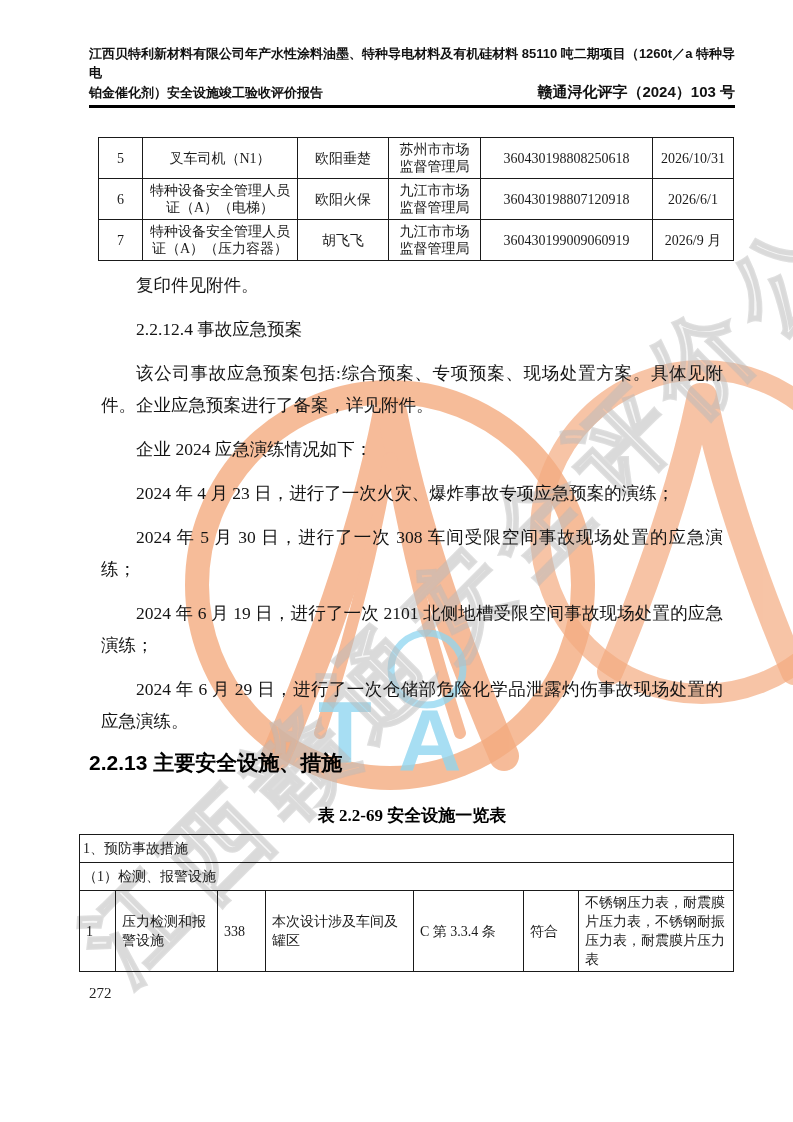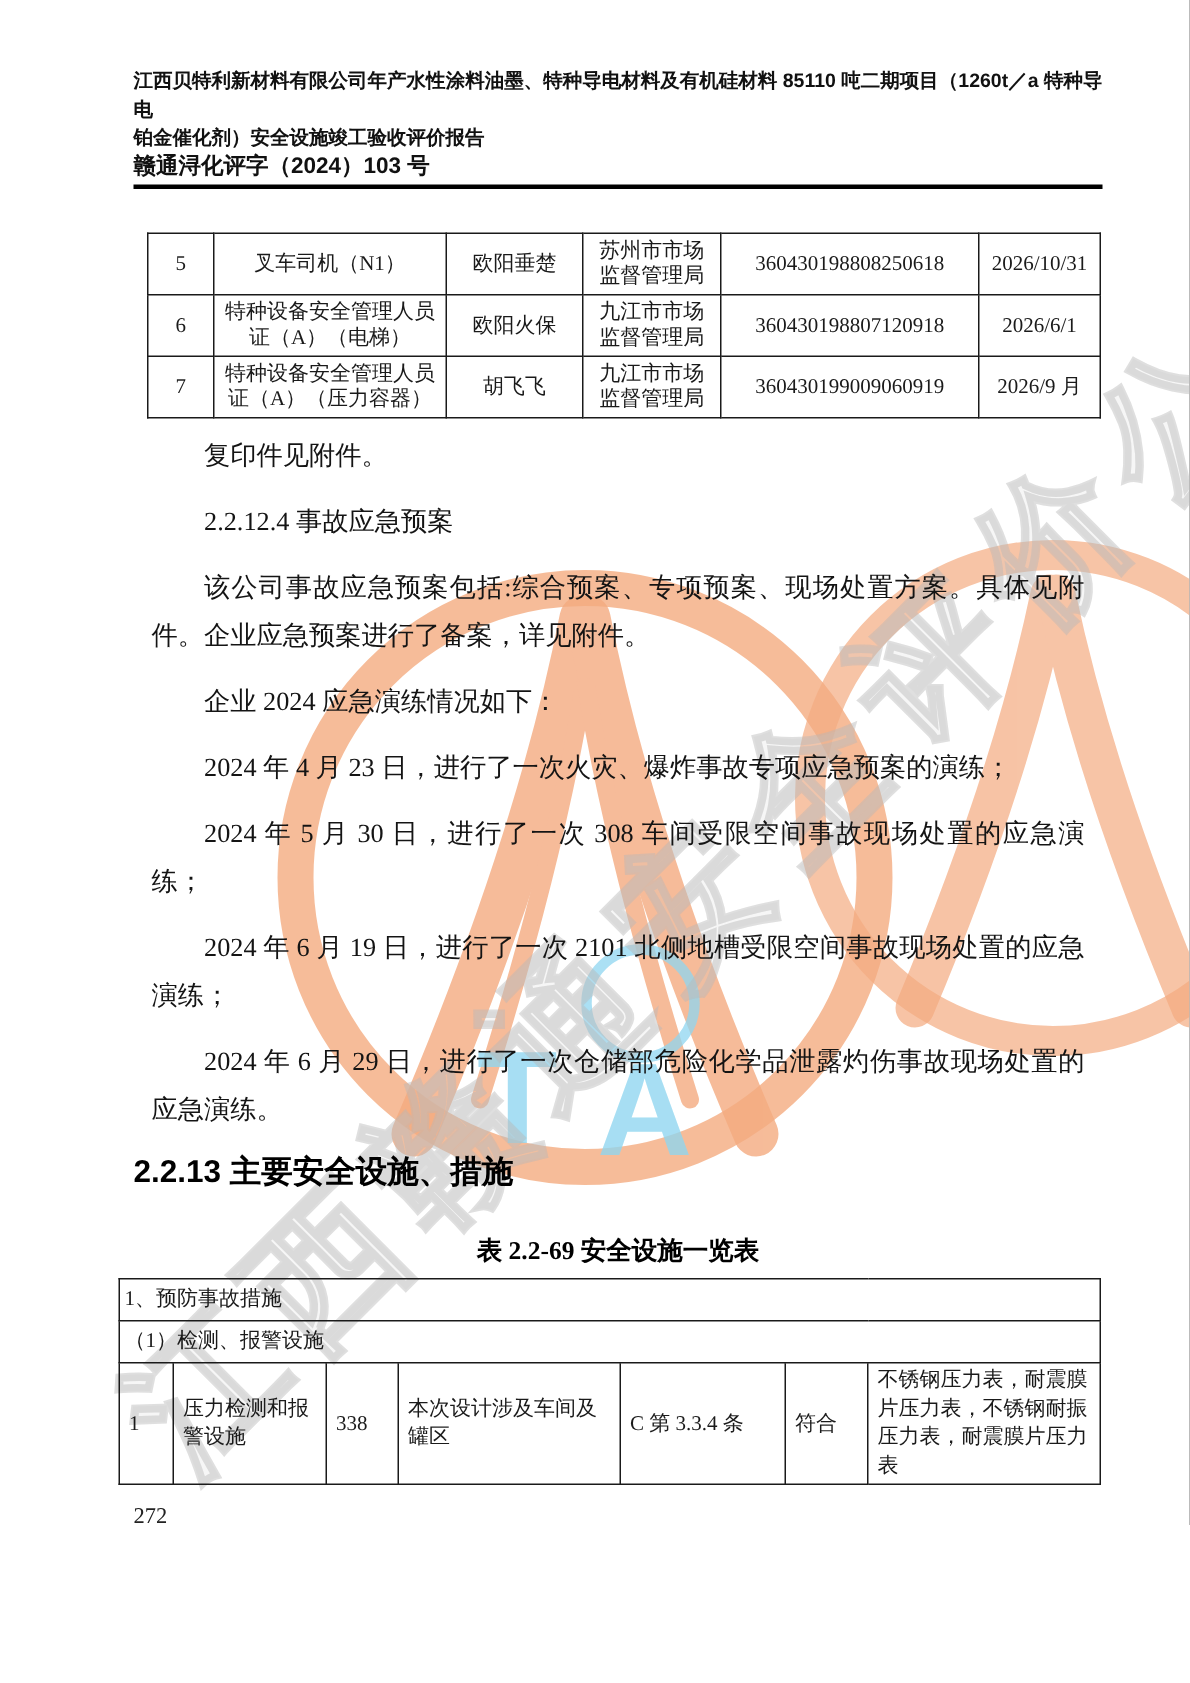--- a/index.html
+++ b/index.html
@@ -14,21 +14,21 @@
     font-family:"Liberation Sans",sans-serif;font-weight:bold;font-size:100px;
     letter-spacing:14px;white-space:nowrap;
     color:rgba(205,205,205,0.18);-webkit-text-stroke:2.5px rgba(185,185,185,0.45);
   }
   
   .content{position:relative;z-index:1;padding:44px 58px 0 89px;}
   .doc-header{
     font-family:"Liberation Sans",sans-serif;font-weight:bold;font-size:13px;
     line-height:19px;color:#111;text-align:justify;
   }
-  .doc-header .line3{display:flex;justify-content:space-between;align-items:baseline;flex-direction:column;}
+  .doc-header .line3{display:flex;justify-content:space-between;align-items:baseline;}
   .doc-number{font-size:15px;white-space:nowrap;}
   .header-rule{border:0;border-top:3px solid #000;margin:3px 0 0 0;}
 
   table{border-collapse:collapse;table-layout:fixed;}
   td,th{border:1.5px solid #1a1a1a;vertical-align:middle;word-break:break-all;}
 
   .cert-table{margin:29px 0 0 9px;width:635px;font-size:14px;}
   .cert-table td{text-align:center;padding:2px 4px;height:36px;line-height:17px;}
 
   .body-text p{

